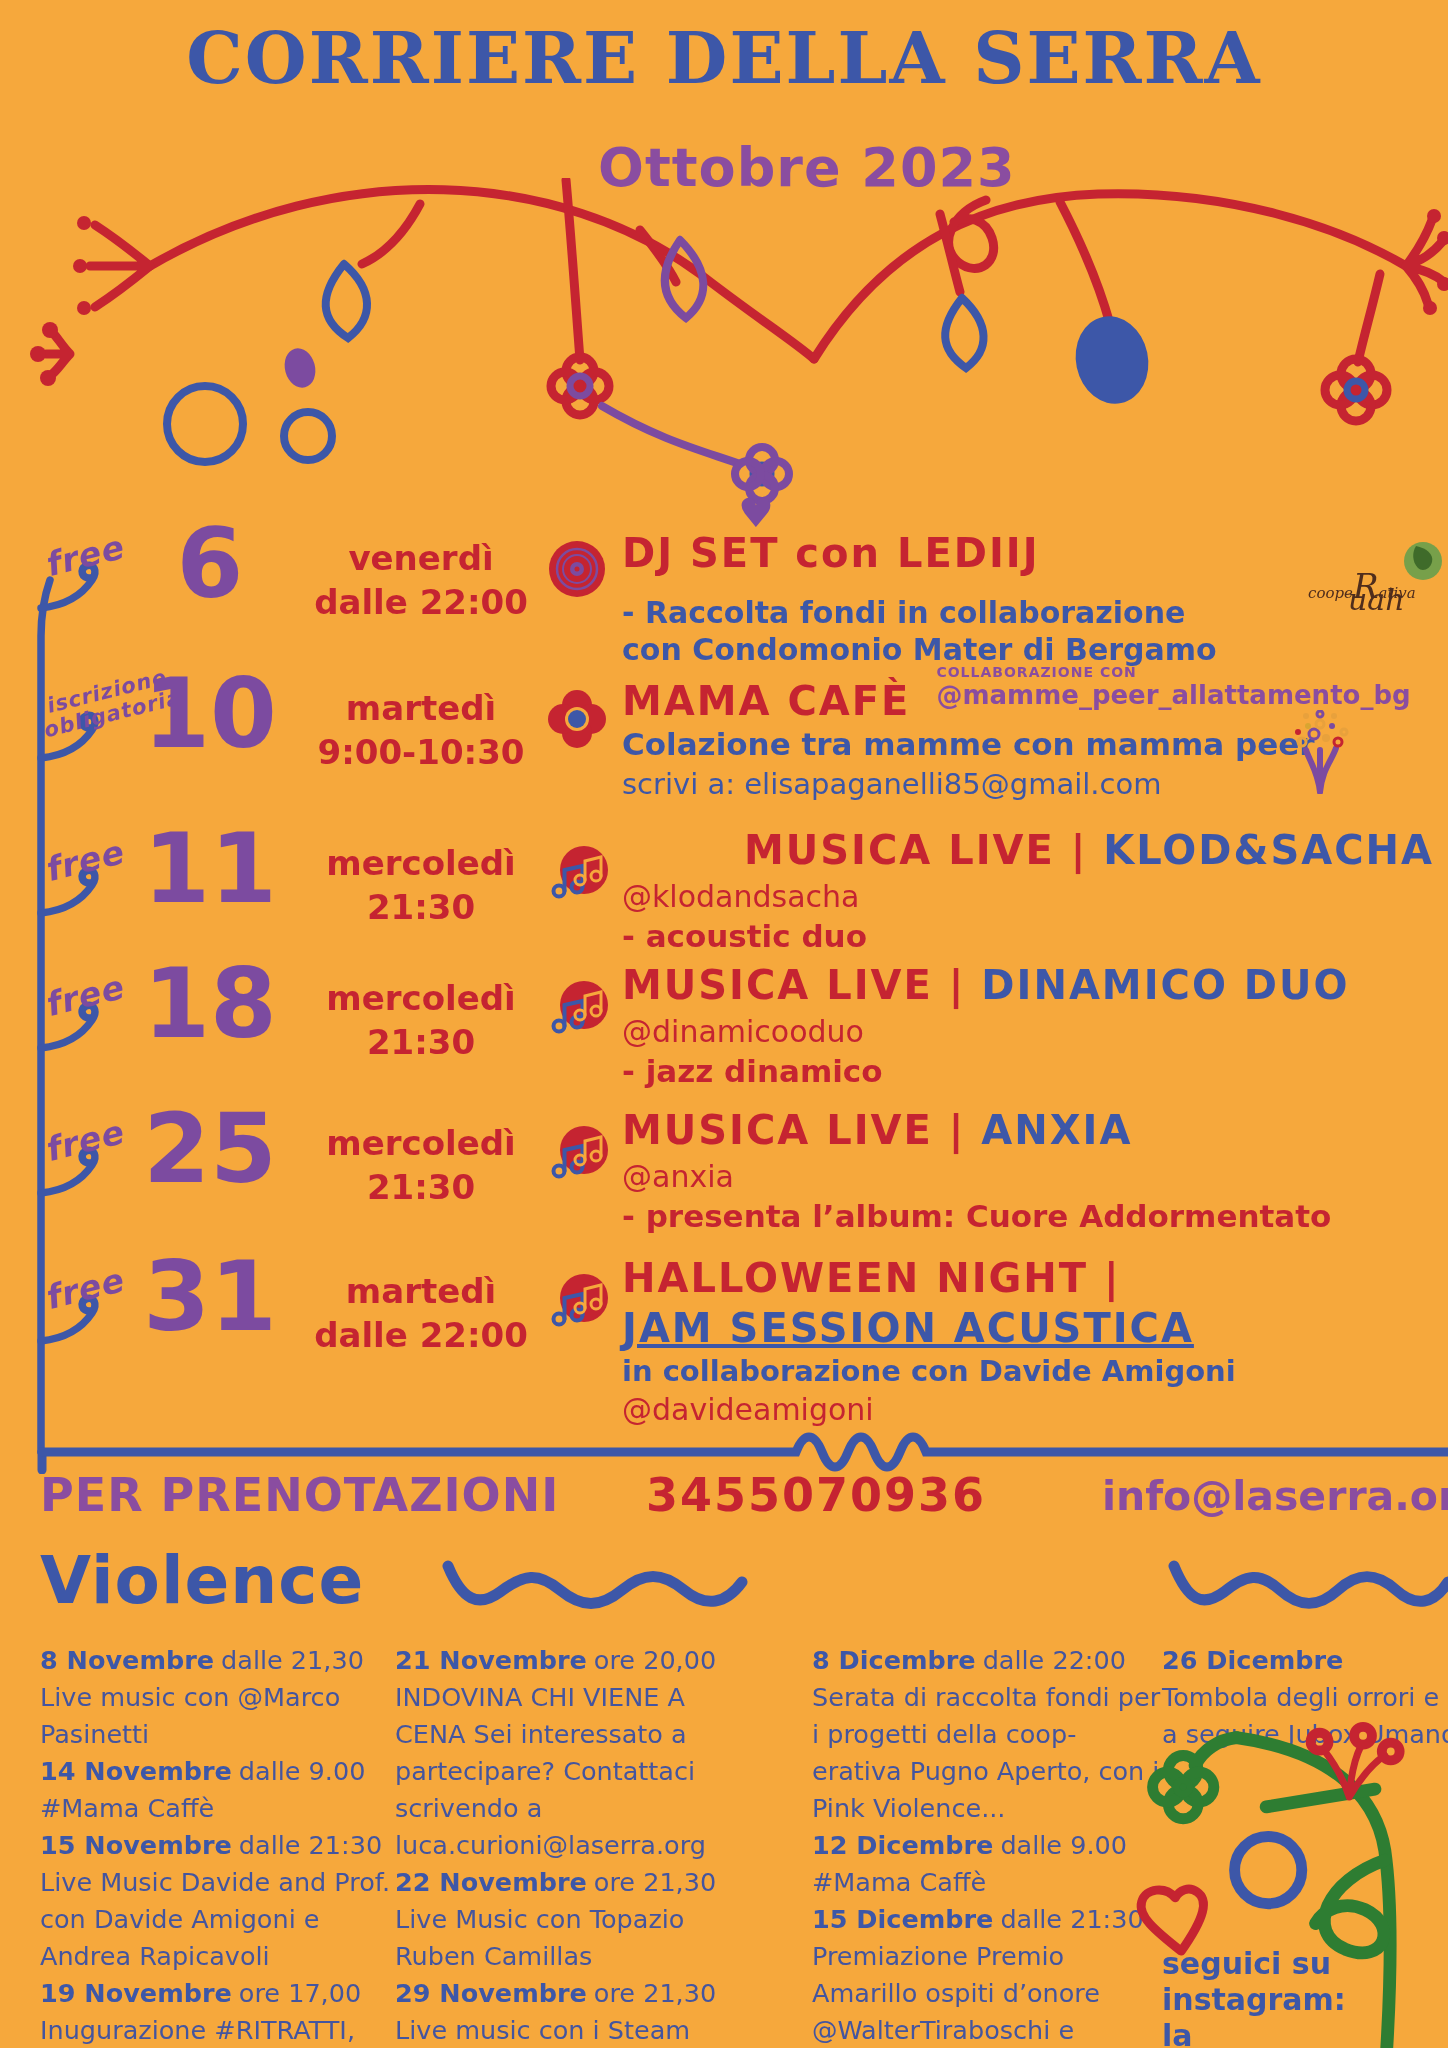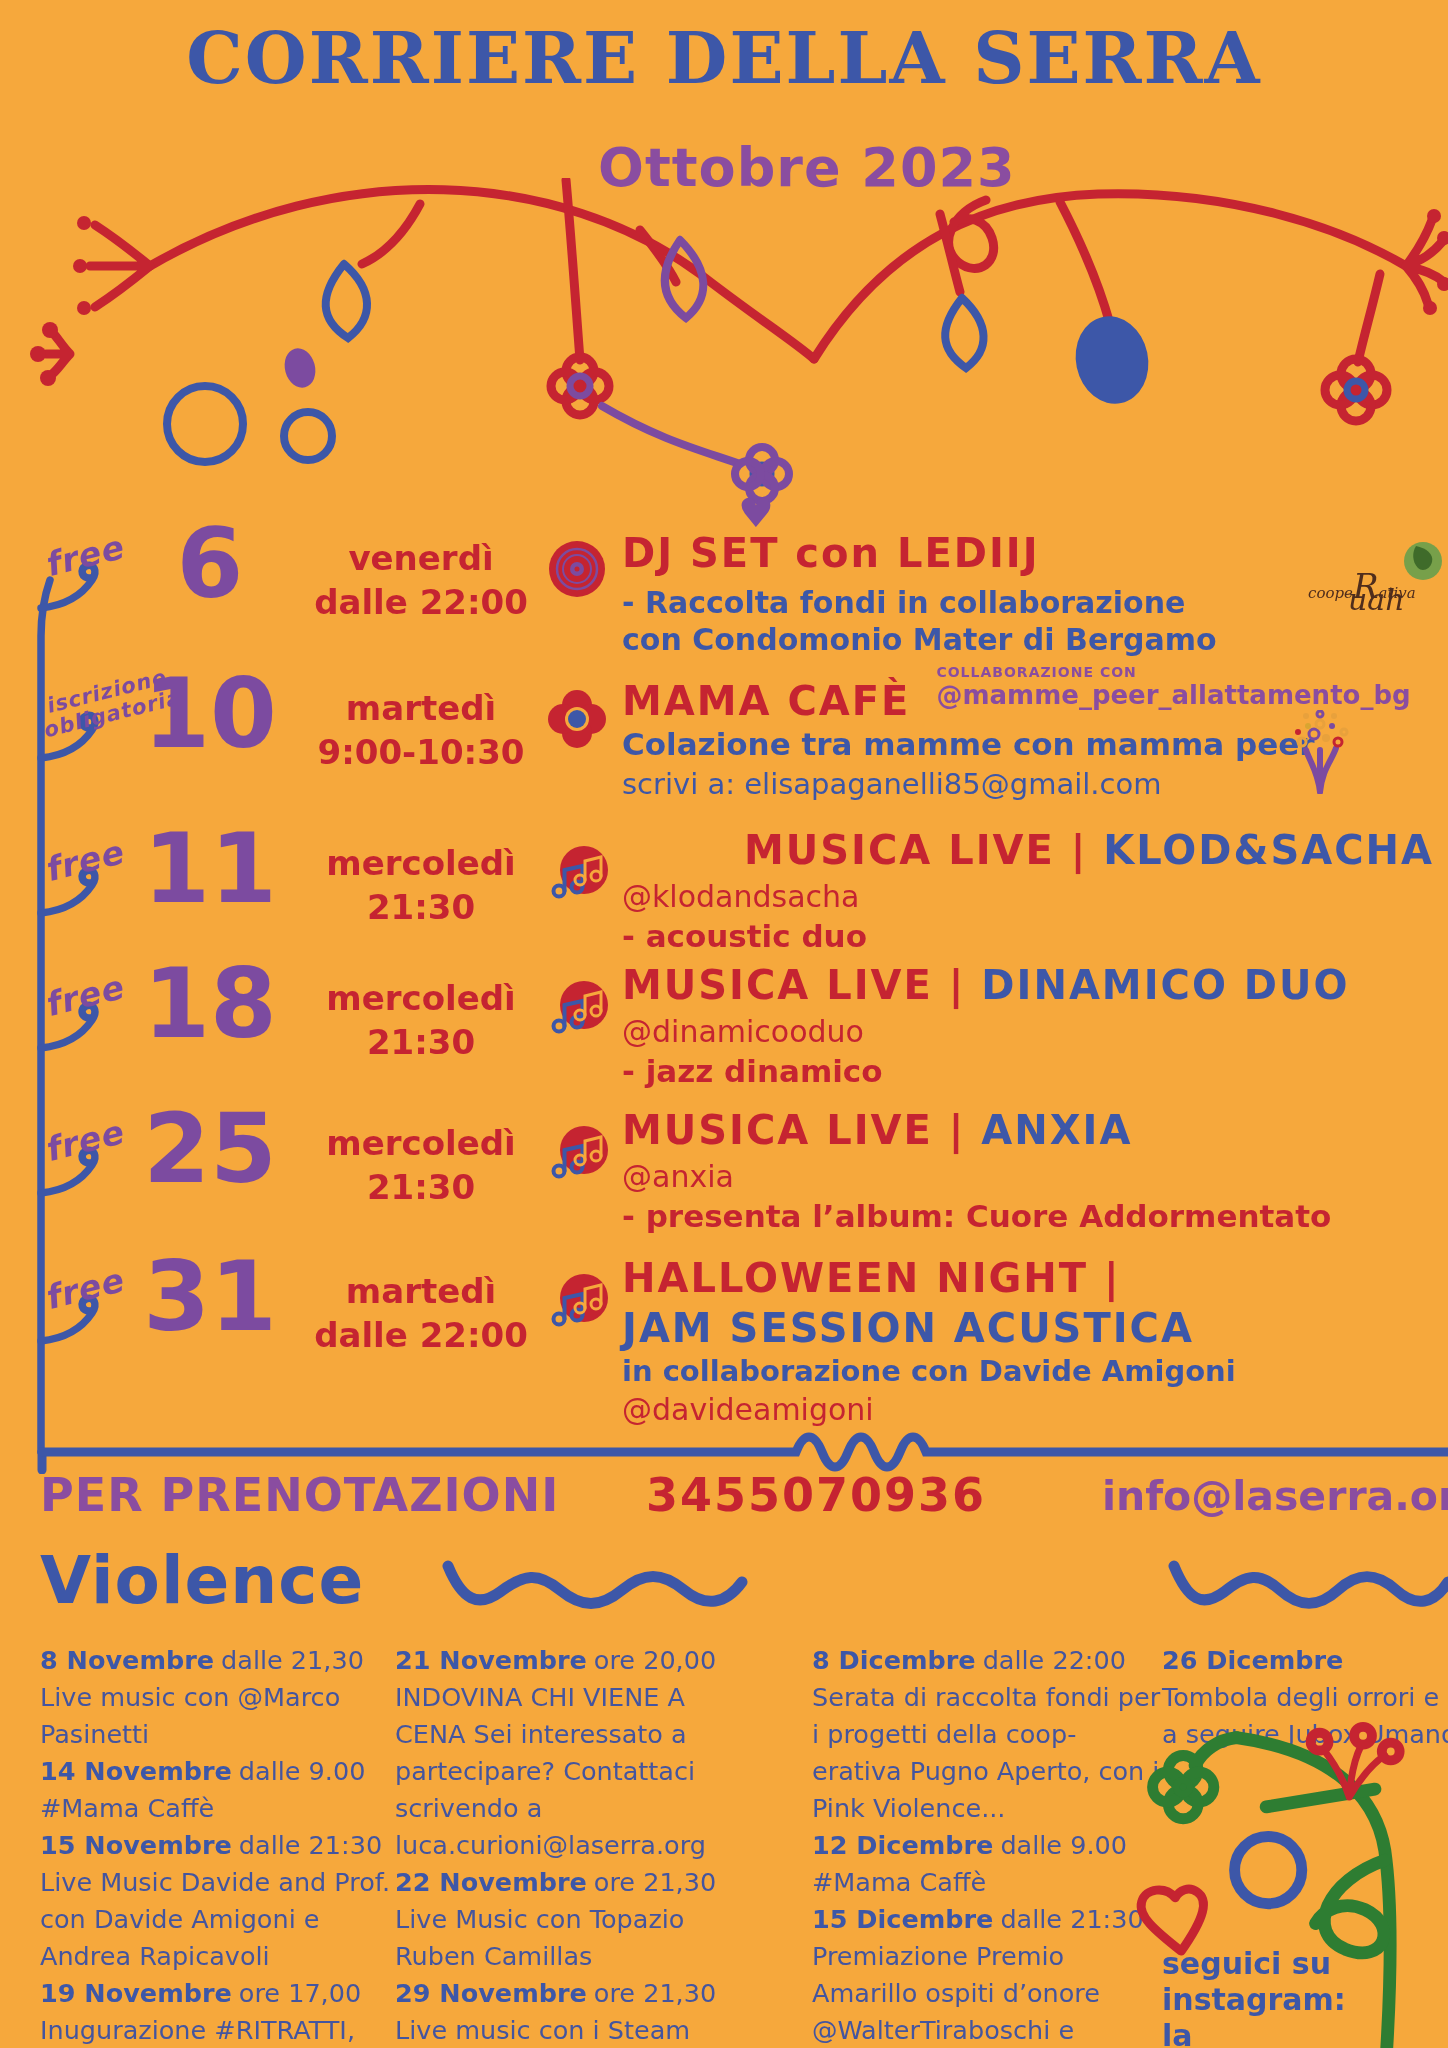--- a/index.html
+++ b/index.html
@@ -156,21 +156,21 @@
     <svg class="icon" width="62" height="62" viewBox="0 0 62 62">
       <circle cx="31" cy="31" r="28" fill="#C52431"></circle>
       <circle cx="31" cy="31" r="20" fill="none" stroke="#7C4BA0" stroke-width="2.5"></circle>
       <circle cx="31" cy="31" r="14" fill="none" stroke="#7C4BA0" stroke-width="2"></circle>
       <circle cx="31" cy="31" r="7" fill="#7C4BA0"></circle>
       <circle cx="31" cy="31" r="2.5" fill="#C52431"></circle>
     </svg>
     <div class="content">
       <span class="heart">♥</span>
       <span class="e-title" style="margin-top:20px;">DJ SET con LEDIIJ</span>
-      <span class="e-blue-b" style="margin-top:8px;">- Raccolta fondi in collaborazione</span>
+      <span class="e-blue-b" style="margin-top:18px;">- Raccolta fondi in collaborazione</span>
       <span class="e-blue-b">con Condomonio Mater di Bergamo</span>
     </div>
   </div>
 
   <div class="ruah">
     <svg class="globe" width="42" height="42" viewBox="0 0 42 42">
       <circle cx="21" cy="21" r="19" fill="#77A04A"></circle>
       <path d="M 14 6 C 24 8 32 14 30 22 C 28 30 20 32 16 28 C 10 22 10 12 14 6" fill="#3F6B2A"></path>
     </svg>
     <span class="l1"><span>coope</span><span class="cap">R</span><span>ativa</span></span>
@@ -308,21 +308,21 @@
         <path d="M 18.5 48 L 18.5 27 L 36.5 23 L 36.5 44 M 18.5 27 L 36.5 23"></path>
       </g>
       <g fill="none" stroke="#F6A83C" stroke-width="3" stroke-linecap="round">
         <circle cx="34" cy="37" r="5"></circle>
           <circle cx="50" cy="33" r="5"></circle>
         <path d="M 39 37 L 39 18 L 55 14 L 55 33 M 39 18 L 55 14"></path>
       </g>
     </svg>
     <div class="content">
       <span class="e-title" style="margin-top:12px;">HALLOWEEN NIGHT  |</span>
-      <span class="e-title t-blue" style="margin-top:4px;">JAM SESSION ACUSTICA</span>
+      <span class="e-title t-blue" style="margin-top:4px;text-decoration:underline;">JAM SESSION ACUSTICA</span>
       <span class="e-blue-b" style="font-size:29px;margin-top:2px;">in collaborazione con Davide Amigoni</span>
       <span class="e-handle" style="margin-top:2px;">@davideamigoni</span>
     </div>
   </div>
 
   <svg class="divider" width="1448" height="46" viewBox="0 0 1448 46">
     <g fill="none" stroke="#3D57A8" stroke-width="9" stroke-linecap="round">
       <path d="M 42 24 L 42 42"></path>
       <path d="M 42 24 L 796 24 C 804 4 814 4 822 24 C 830 44 840 44 848 24 C 856 4 866 4 874 24 C 882 44 892 44 900 24 C 908 4 918 4 926 24 L 1448 24"></path>
     </g>

